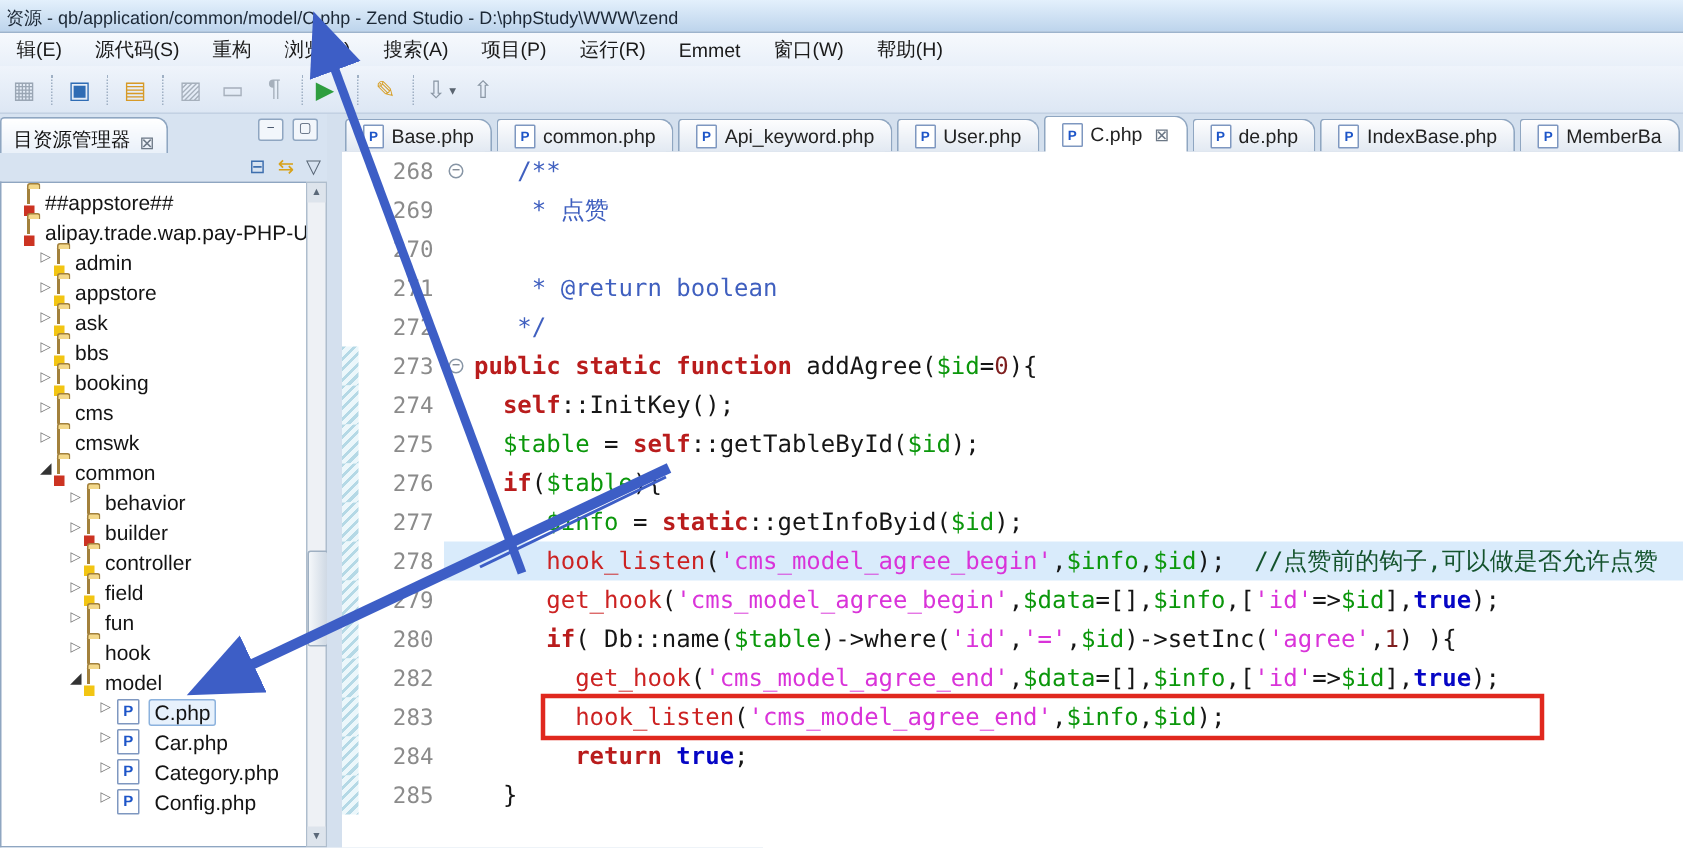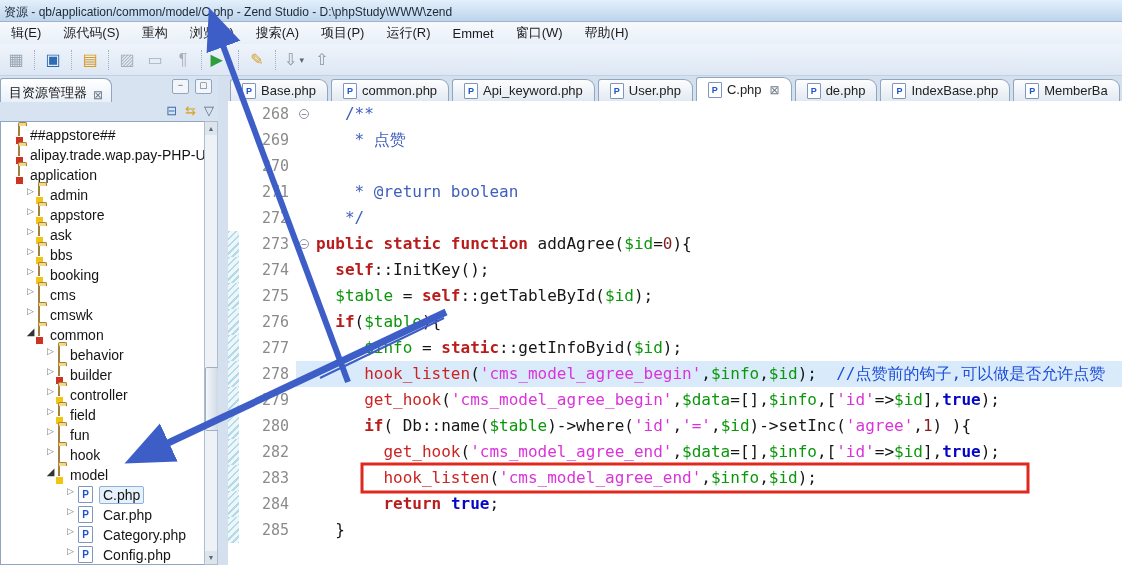--- a/index.html
+++ b/index.html
@@ -82,21 +82,21 @@
   .fold{width:20px;flex:none;position:relative}
   .foldicon{position:absolute;left:3px;top:8px;width:10px;height:10px;border:1px solid #8795a5;
     border-radius:50%;color:#66717f;font-size:9px;line-height:9px;text-align:center;background:#fff;box-sizing:border-box}
   .ctext{flex:1}
   .crow.hl .fold,.crow.hl .ctext{background:#d9ebfb}
   .tk-kw{color:#b91c1c;font-weight:bold}
   .tk-var{color:#0b970b}
   .tk-str{color:#d933d9}
   .tk-fn{color:#cc2222}
   .tk-cdoc{color:#3f5fbf}
-  .tk-cmt{color:#1d4ed8}
+  .tk-cmt{color:#14532d}
   .tk-bool{color:#0505c5;font-weight:bold}
   .tk-num{color:#7f1f1f}
   .tk-plain{color:#161616}
 
   .overlay{position:absolute;left:0;top:0;width:1122px;height:565px;pointer-events:none;z-index:60}
 </style>
 </head>
 <body>
 
 <div class="titlebar">
@@ -172,25 +172,20 @@
   <div class="tree" id="tree">
       <div class="trow" style="padding-left: 2px;">
         <span class="expander"></span>
         <span class="iconwrap icon-project"><span class="icon-folder"></span><span class="badge error"></span></span>
         <span class="tlabel">##appstore##</span>
       </div>
       <div class="trow" style="padding-left: 2px;">
         <span class="expander"></span>
         <span class="iconwrap icon-project"><span class="icon-folder"></span><span class="badge error"></span></span>
         <span class="tlabel">alipay.trade.wap.pay-PHP-UTF-</span>
-      </div>
-      <div class="trow" style="padding-left: 2px;">
-        <span class="expander"></span>
-        <span class="iconwrap icon-project"><span class="icon-folder"></span><span class="badge error"></span></span>
-        <span class="tlabel">application</span>
       </div>
       <div class="trow" style="padding-left: 22px;">
         <span class="expander">▷</span>
         <span class="iconwrap"><span class="icon-folder"></span><span class="badge warning"></span></span>
         <span class="tlabel">admin</span>
       </div>
       <div class="trow" style="padding-left: 22px;">
         <span class="expander">▷</span>
         <span class="iconwrap"><span class="icon-folder"></span><span class="badge warning"></span></span>
         <span class="tlabel">appstore</span>

